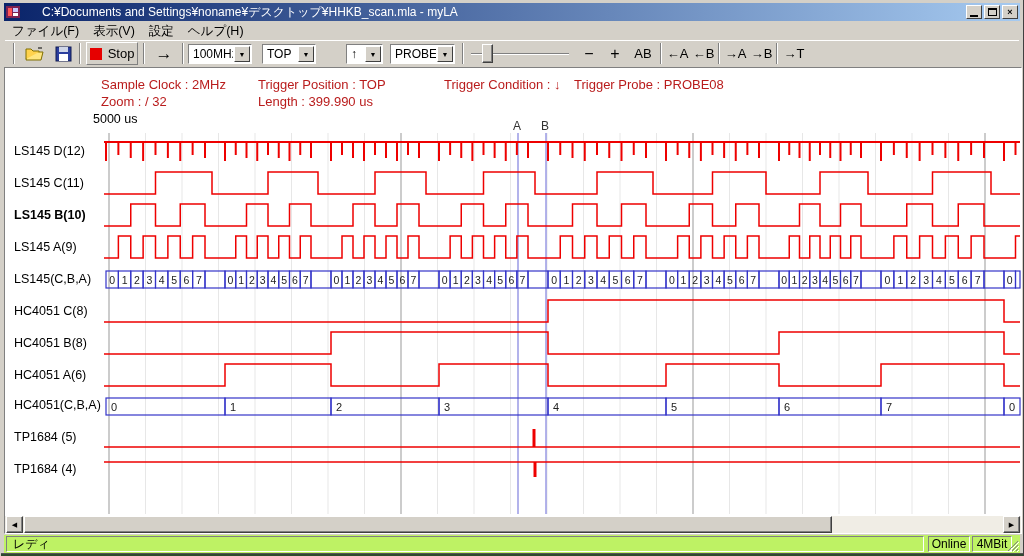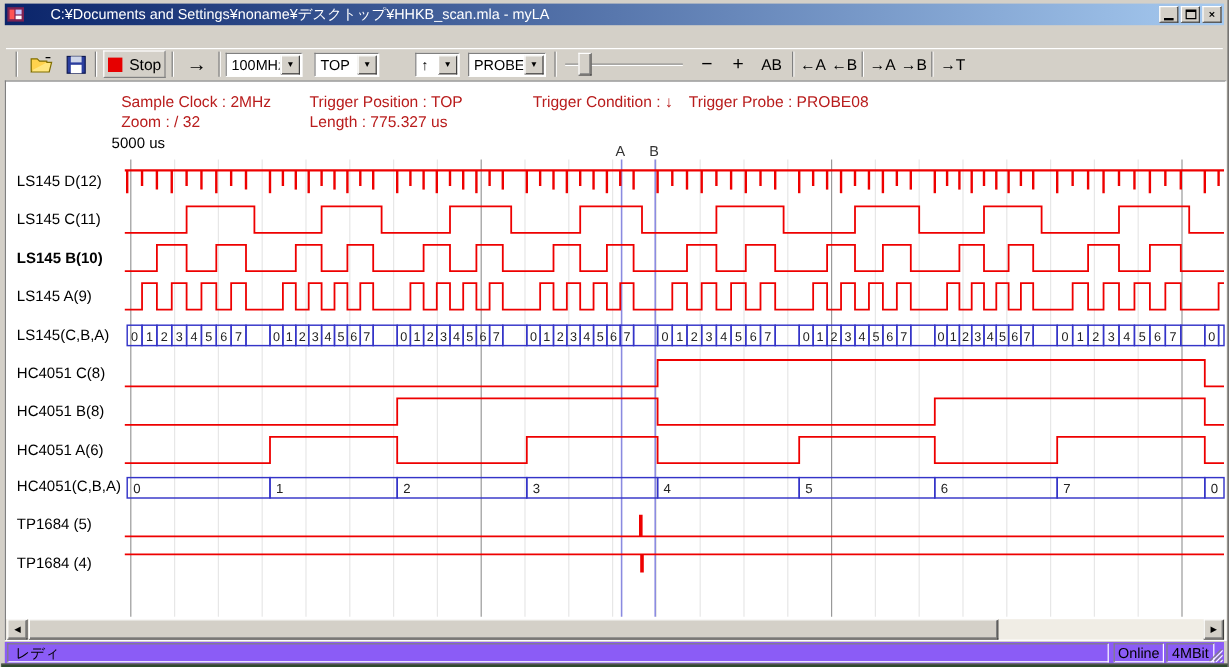--- a/index.html
+++ b/index.html
@@ -38,21 +38,21 @@
   .cursor-label{position:absolute;font-size:12px;color:#333;}
   #wave-svg{position:absolute;left:0;top:0;}
   
   .hscroll{position:absolute;left:0;right:0;bottom:0;height:17px;background:#f0ede5;}
   .sbtn{position:absolute;top:0;width:17px;height:17px;background:#d4d0c8;
     border:1px solid;border-color:#fff #404040 #404040 #fff;box-shadow:inset -1px -1px 0 #808080;
     font-size:7px;display:flex;align-items:center;justify-content:center;color:#000;}
   .sthumb{position:absolute;top:0;height:17px;background:#d4d0c8;
     border:1px solid;border-color:#fff #404040 #404040 #fff;box-shadow:inset -1px -1px 0 #808080;}
   
-  .statusbar{position:absolute;left:3px;right:3px;top:535px;height:18px;background:#8b5cf6;font-size:12px;color:#000;}
+  .statusbar{position:absolute;left:3px;right:3px;top:535px;height:18px;background:#bef264;font-size:12px;color:#000;}
   .sb-panel{position:absolute;top:1px;height:16px;border:1px solid;border-color:#808080 #fff #fff #808080;
     padding:0 6px;display:flex;align-items:center;white-space:nowrap;}
   .desk-strip{position:absolute;left:0;right:0;top:553px;height:3px;background:#2f4a2f;border-top:1px solid #555;}
 </style>
 </head>
 <body>
 
 <div class="window-frame">
 
   <div class="titlebar">
@@ -67,20 +67,26 @@
       <span class="win-btn">
           <span style="width:8px;border-bottom:2px solid #000;margin-top:7px;"></span>
         </span>
       <span class="win-btn">
           <span style="width:9px;height:8px;border:1px solid #000;border-top-width:2px;"></span>
         </span>
       <span class="win-btn">×</span>
     </span>
   </div>
 
+  <div class="menubar">
+    <span class="menu-item">ファイル(F)</span>
+    <span class="menu-item">表示(V)</span>
+    <span class="menu-item">設定</span>
+    <span class="menu-item">ヘルプ(H)</span>
+  </div>
 
   <div class="toolbar">
     <span class="tsep" style="left:8px;"></span>
     <span class="tbtn" style="left:16px;width:27px;">
       <svg width="21" height="16">
         <path d="M2 14 L4 6 L19 6 L17 14 Z" fill="#ffe680" stroke="#806e00"></path>
         <path d="M2 13 L2 3 L7 3 L9 5 L15 5 L15 6" fill="#ffd24d" stroke="#806e00"></path>
         <path d="M14 2 l4 0 m-2 -0 l0 0" stroke="#000" fill="none"></path>
       </svg>
     </span>
@@ -140,21 +146,21 @@
       <span class="sthumb" style="left:19px;width:808px;"></span>
       <span class="sbtn" style="right:1px;">▶</span>
     </div>
   </div>
 
   <div class="info-line" style="left:100px;top:77px;">Sample Clock : 2MHz</div>
   <div class="info-line" style="left:257px;top:77px;">Trigger Position : TOP</div>
   <div class="info-line" style="left:443px;top:77px;">Trigger Condition : ↓</div>
   <div class="info-line" style="left:573px;top:77px;">Trigger Probe : PROBE08</div>
   <div class="info-line" style="left:100px;top:94px;">Zoom : /  32</div>
-  <div class="info-line" style="left:257px;top:94px;">Length : 775.327 us</div>
+  <div class="info-line" style="left:257px;top:94px;">Length : 399.990 us</div>
   <div class="time-div" style="left:92px;top:112px;">5000 us</div>
 
   <div class="cursor-label" style="left:512px;top:119px;">A</div>
   <div class="cursor-label" style="left:540px;top:119px;">B</div>
 
   <div id="channel-labels">
       <div class="ch-label" style="top: 144px;">LS145 D(12)</div>
       <div class="ch-label" style="top: 176px;">LS145 C(11)</div>
       <div class="ch-label" style="top: 208px; font-weight: bold;">LS145 B(10)</div>
       <div class="ch-label" style="top: 240px;">LS145 A(9)</div>

